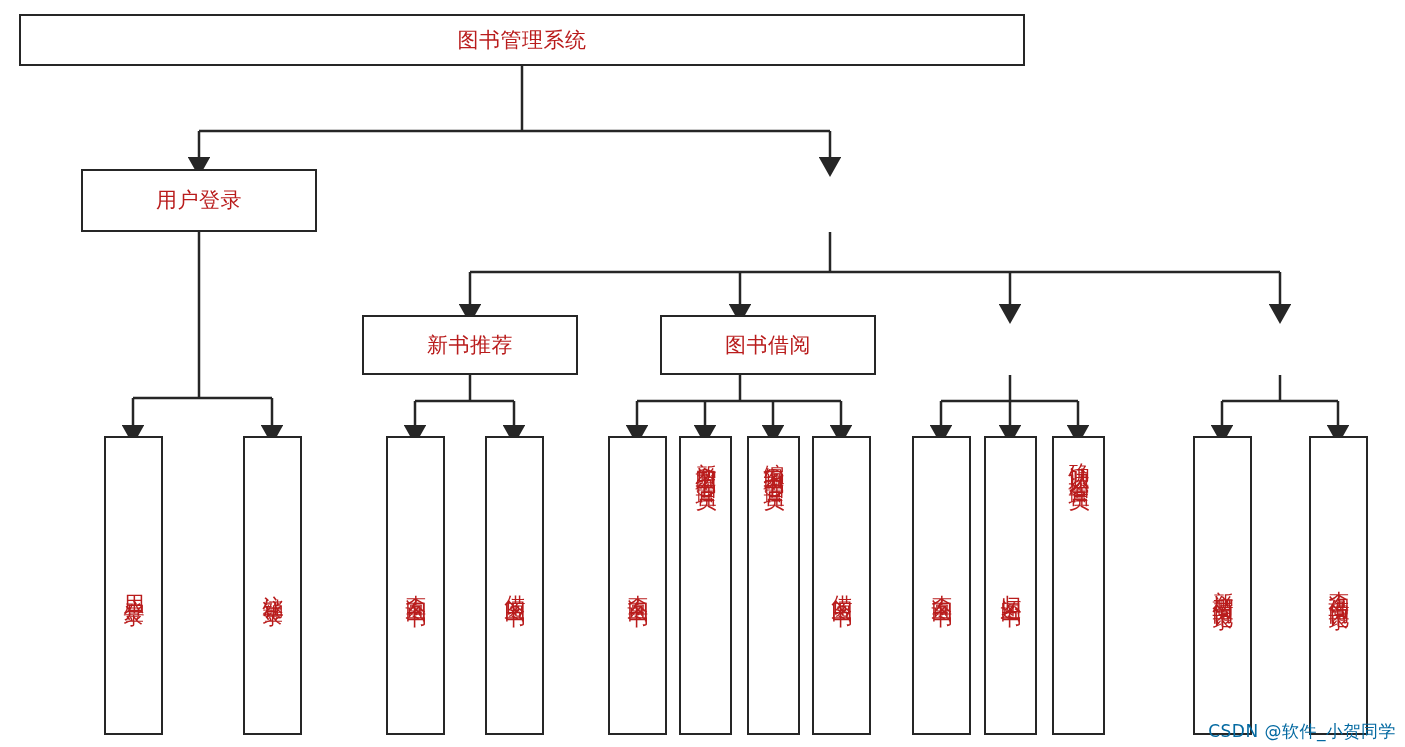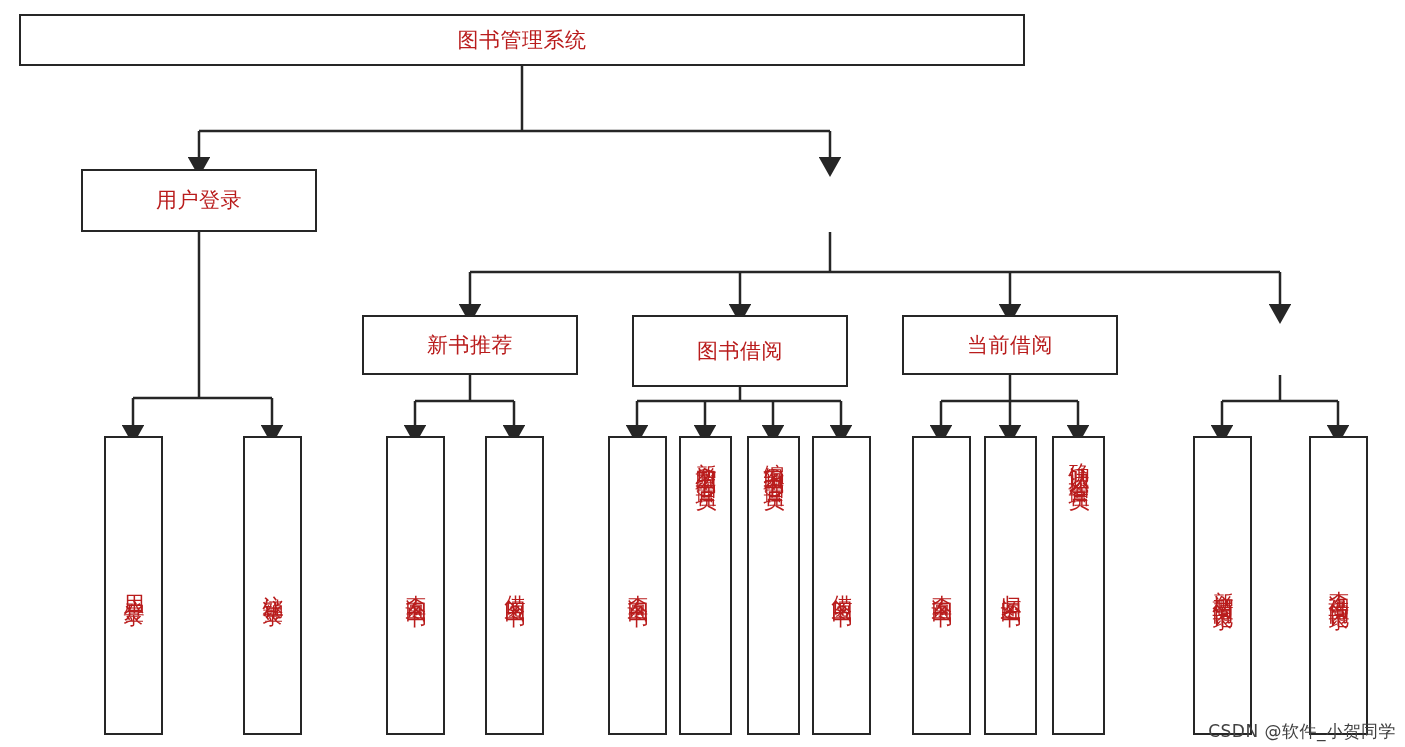--- a/index.html
+++ b/index.html
@@ -58,21 +58,21 @@
   }
   .node.vert.top-text{
     align-items:flex-start;
     padding-top:8px;
   }
   .watermark{
     position:absolute;
     right:9px;
     bottom:4px;
     font-size:17px;
-    color:#404040;
+    color:#0369a1;
     letter-spacing:0.5px;
     white-space:nowrap;
     z-index:3;
     user-select:none;
   }
 </style>
 </head>
 <body>
 
 <div id="canvas">
@@ -133,27 +133,24 @@
 
   <div class="node" style="left:81px; top:169px; width:236px; height:63px;">
     <span class="label">用户登录</span>
   </div>
 
 
   <div class="node" style="left:362px; top:315px; width:216px; height:60px;">
     <span class="label">新书推荐</span>
   </div>
 
-  <div class="node" style="left:632px; top:315px; width:216px; height:72px;justify-content:center;">
+  <div class="node" style="left:660px; top:315px; width:216px; height:60px;justify-content:center;">
     <span class="label">图书借阅</span>
   </div>
 
-  <div class="node" style="left:902px; top:315px; width:216px; height:60px;">
-    <span class="label">当前借阅</span>
-  </div>
 
 
   <div class="node vert center-text" style="left:104px; top:436px; width:59px; height:299px;">
     <span class="label">用户登录</span>
   </div>
 
   <div class="node vert center-text" style="left:243px; top:436px; width:59px; height:299px;">
     <span class="label">注销登录</span>
   </div>
 

